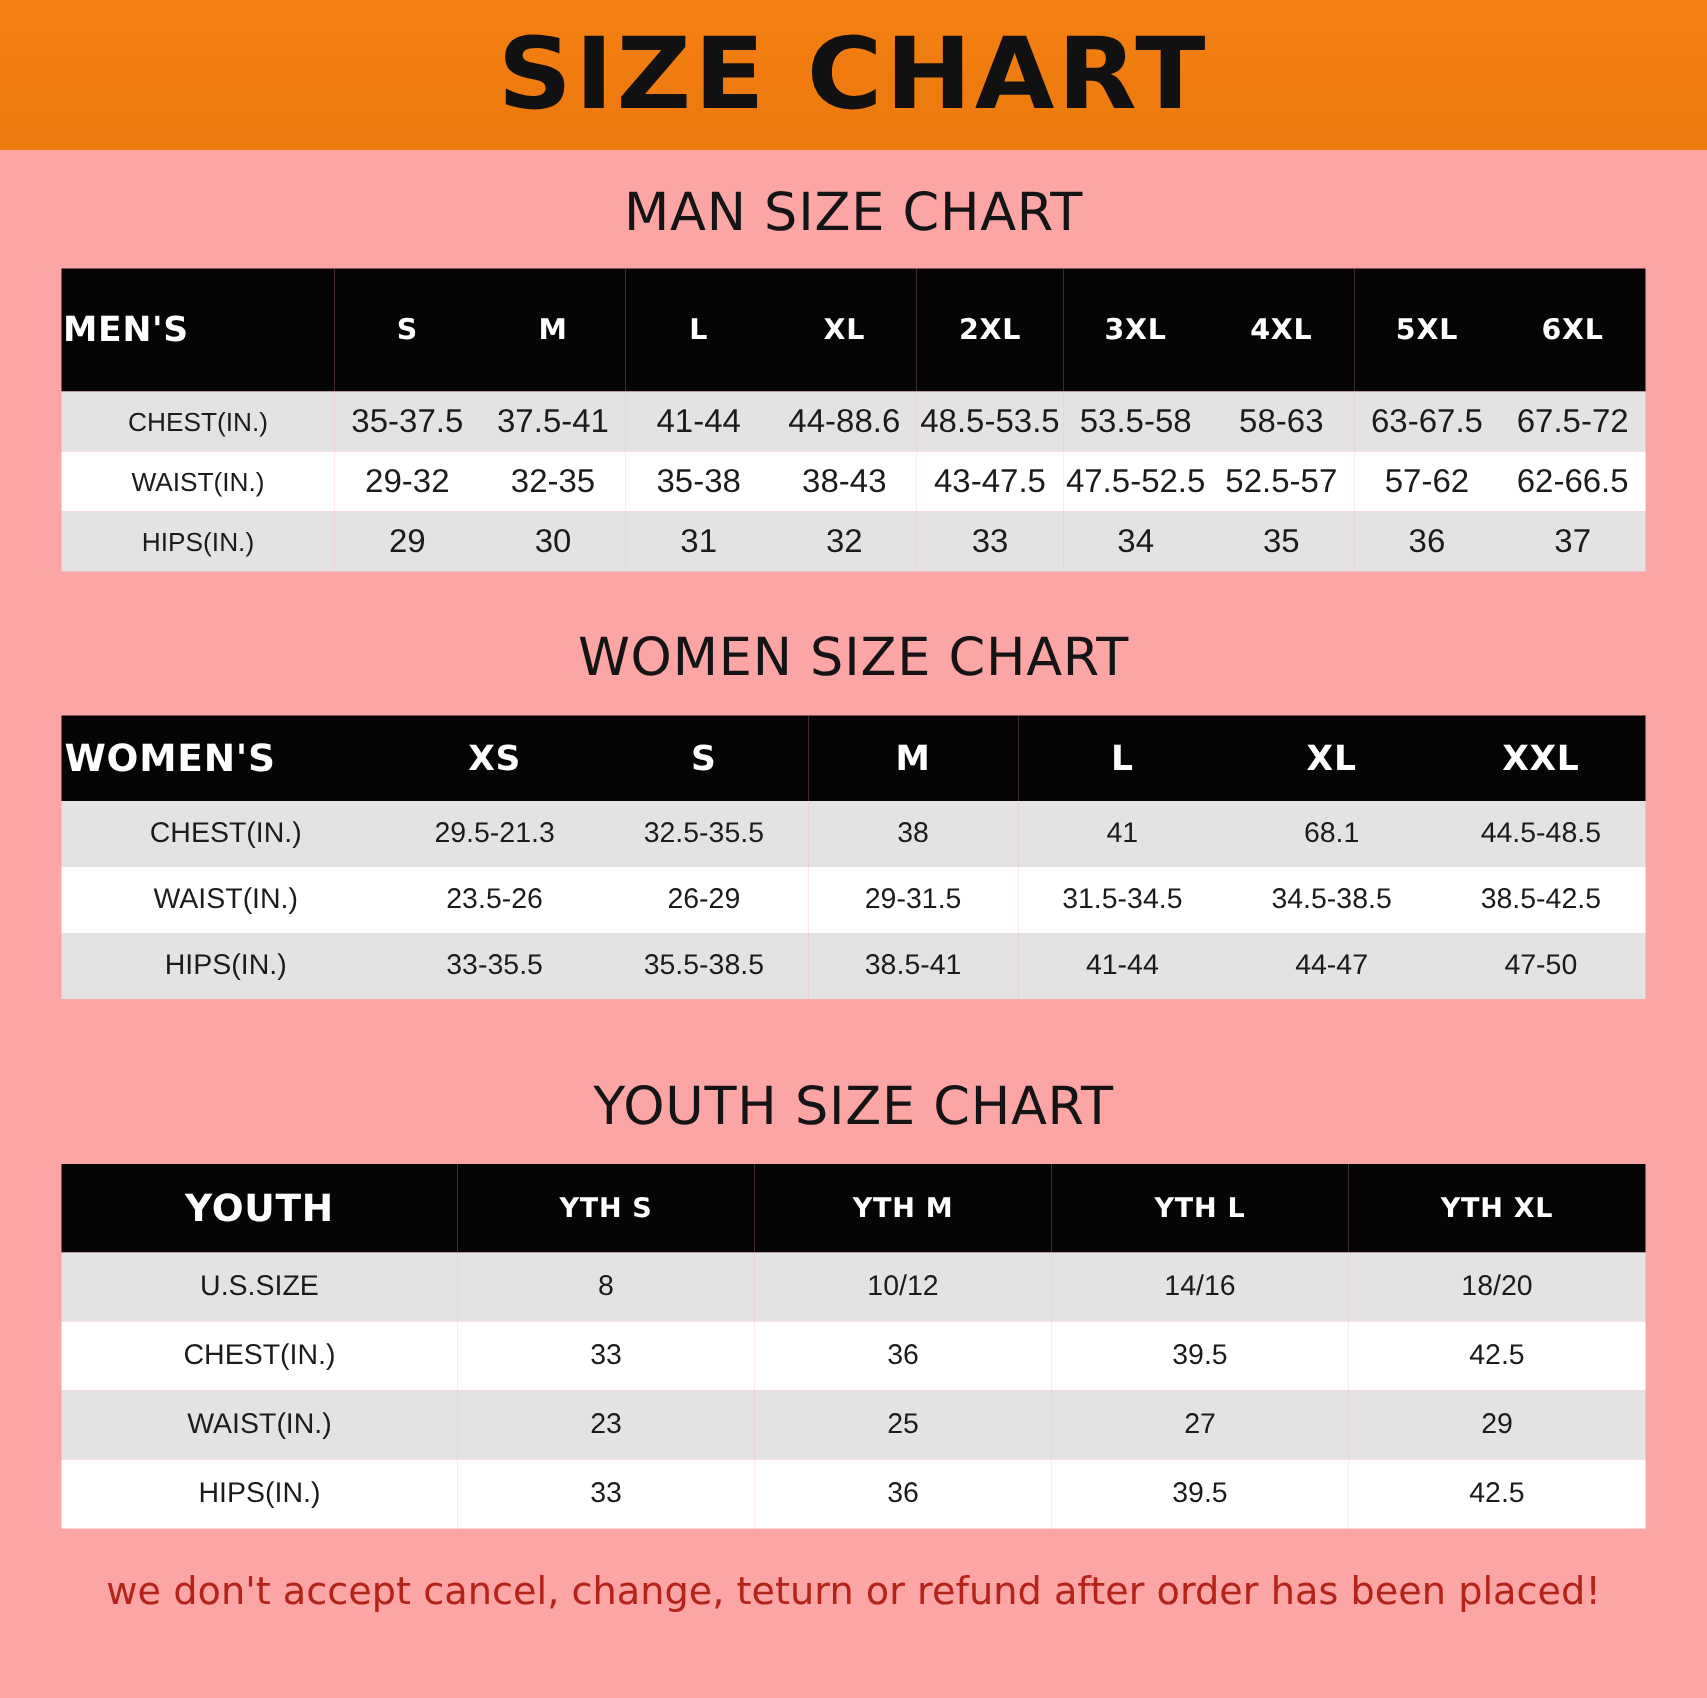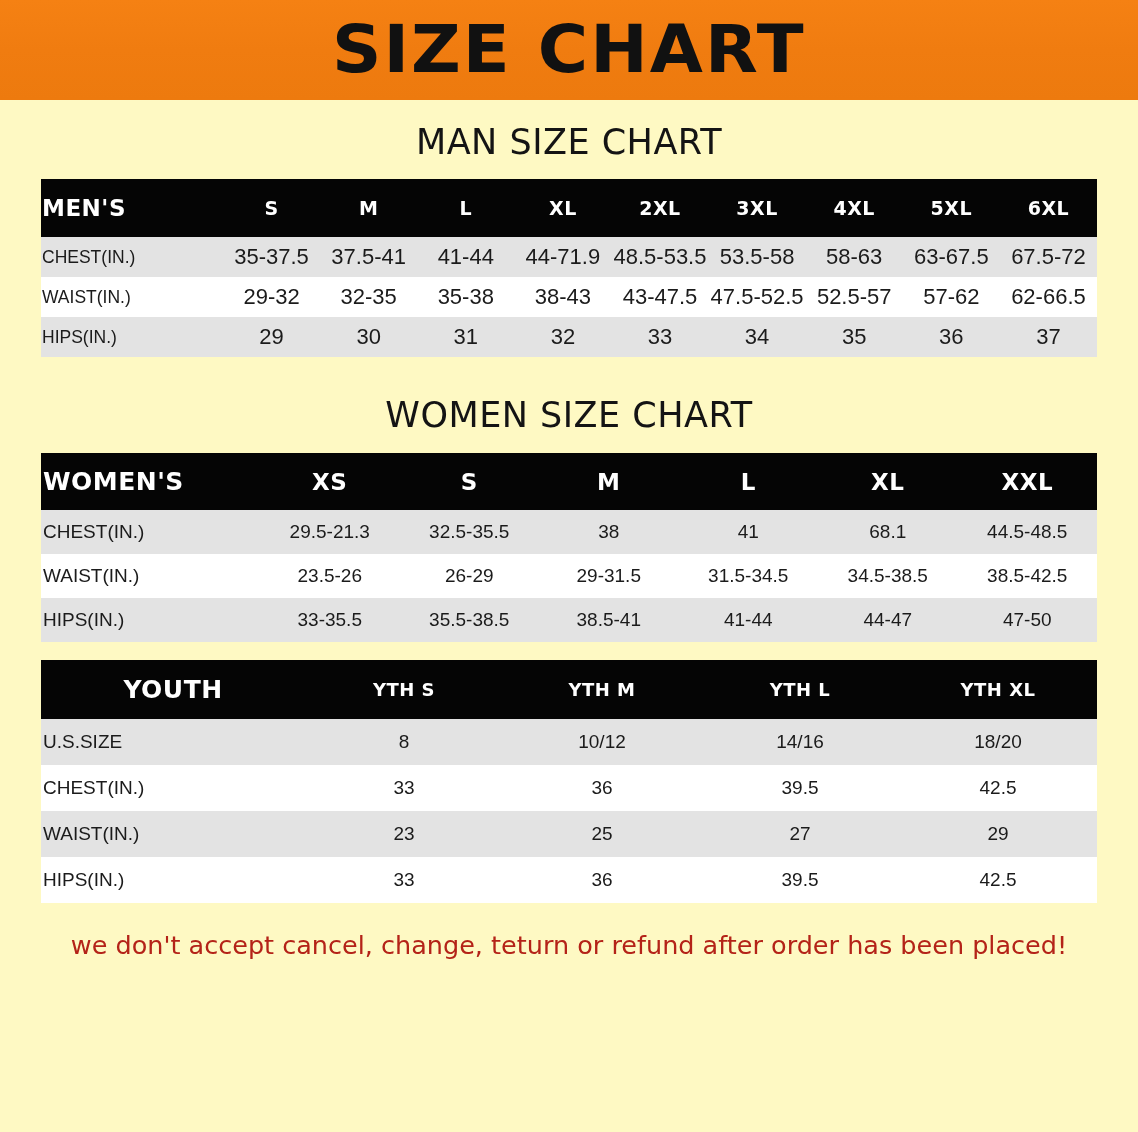--- a/index.html
+++ b/index.html
@@ -11,21 +11,21 @@
     width: 1138px;
     height: 1132px;
     font-family: "Liberation Sans", sans-serif;
     color: #111111;
     overflow: hidden;
   }
   .page {
     width: 1138px;
     height: 1132px;
     position: relative;
-    background: #fef9c3;
+    background: #fca5a5;
   }
 
   
   .banner {
     height: 100px;
     background: linear-gradient(180deg, #f58113 0%, #f07c10 50%, #ed7a0e 100%);
     display: flex;
     align-items: center;
     justify-content: center;
   }
@@ -78,31 +78,31 @@
     font-size: 23px;
   }
   tbody td {
     text-align: center;
     font-size: 18px;
     padding: 8px 2px;
     color: #1b1b1b;
     font-family: "Liberation Sans", sans-serif;
   }
   tbody td.rowlabel {
-    text-align: left;
+    text-align: center;
     padding-right: 16px;
     font-size: 18px;
     color: #1b1b1b;
   }
   tbody tr.shade td { background: #e3e3e3; }
   tbody tr.plain td { background: #ffffff; }
 
   
   #men-table { margin-top: 17px; }
-  #men-table thead th { font-size: 19px; padding: 16px 1px; }
+  #men-table thead th { font-size: 19px; padding: 28px 1px; }
   #men-table thead th.rowlabel { font-size: 23px; }
   #men-table tbody td { font-size: 22px; padding: 7px 1px; }
   #men-table tbody td.rowlabel { font-size: 17.5px; }
 
   
   #women-table { margin-top: 18px; }
   #women-table thead th { font-size: 23px; padding: 14px 2px; }
   #women-table thead th.rowlabel { font-size: 25px; }
   #women-table tbody td { font-size: 19px; padding: 11px 2px; }
   #women-table tbody td.rowlabel { font-size: 19px; }
@@ -151,21 +151,21 @@
           <th>5XL</th>
           <th>6XL</th>
         </tr>
       </thead>
       <tbody>
         <tr class="shade">
           <td class="rowlabel">CHEST(IN.)</td>
           <td>35-37.5</td>
           <td>37.5-41</td>
           <td>41-44</td>
-          <td>44-71.9</td>
+          <td>44-88.6</td>
           <td>48.5-53.5</td>
           <td>53.5-58</td>
           <td>58-63</td>
           <td>63-67.5</td>
           <td>67.5-72</td>
         </tr>
         <tr class="plain">
           <td class="rowlabel">WAIST(IN.)</td>
           <td>29-32</td>
           <td>32-35</td>
@@ -232,20 +232,21 @@
           <td>35.5-38.5</td>
           <td>38.5-41</td>
           <td>41-44</td>
           <td>44-47</td>
           <td>47-50</td>
         </tr>
       </tbody>
     </table>
   </div>
 
+  <div class="section-title yst">YOUTH SIZE CHART</div>
   <div class="table-wrap">
     <table id="youth-table">
       <thead>
         <tr>
           <th class="rowlabel" style="width:260px">YOUTH</th>
           <th>YTH S</th>
           <th>YTH M</th>
           <th>YTH L</th>
           <th>YTH XL</th>
         </tr>

